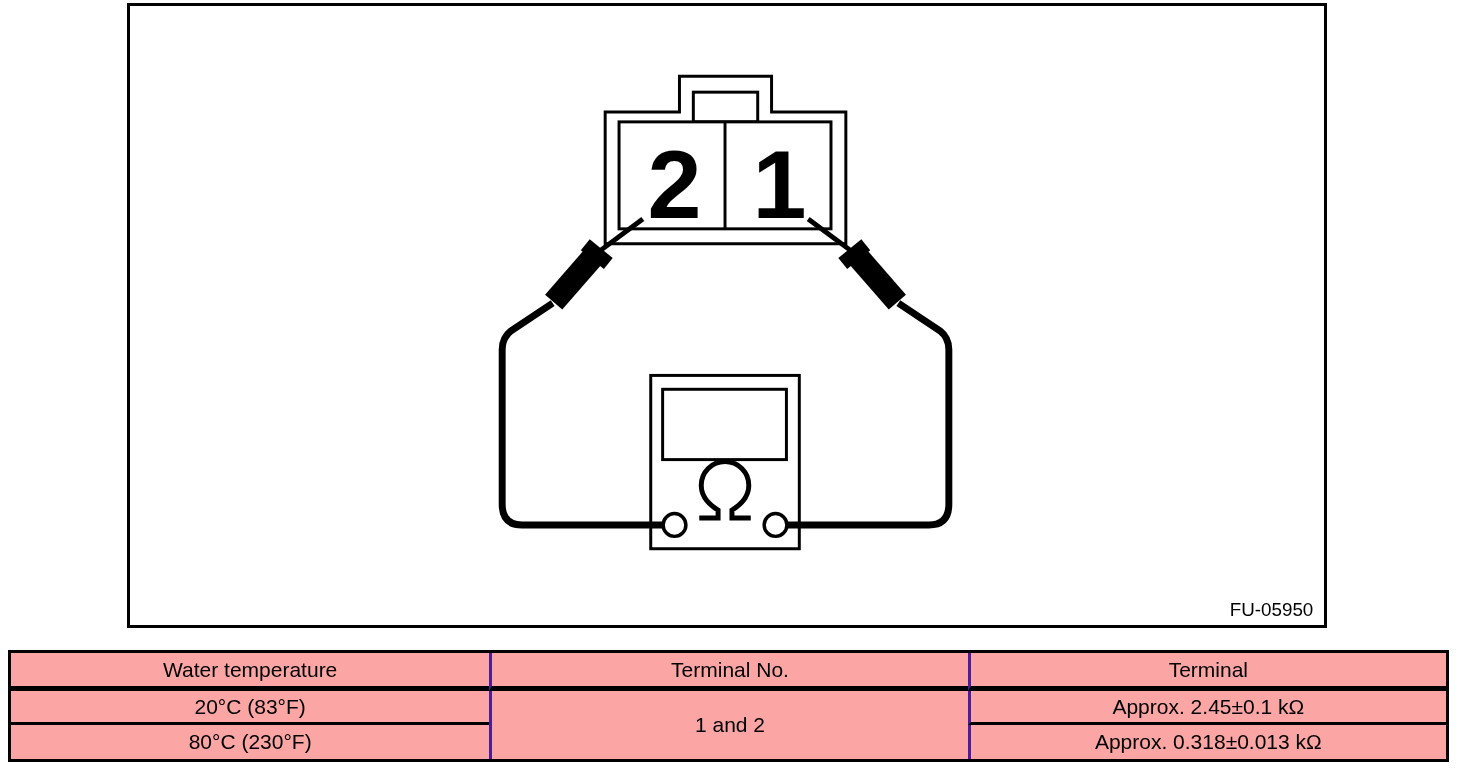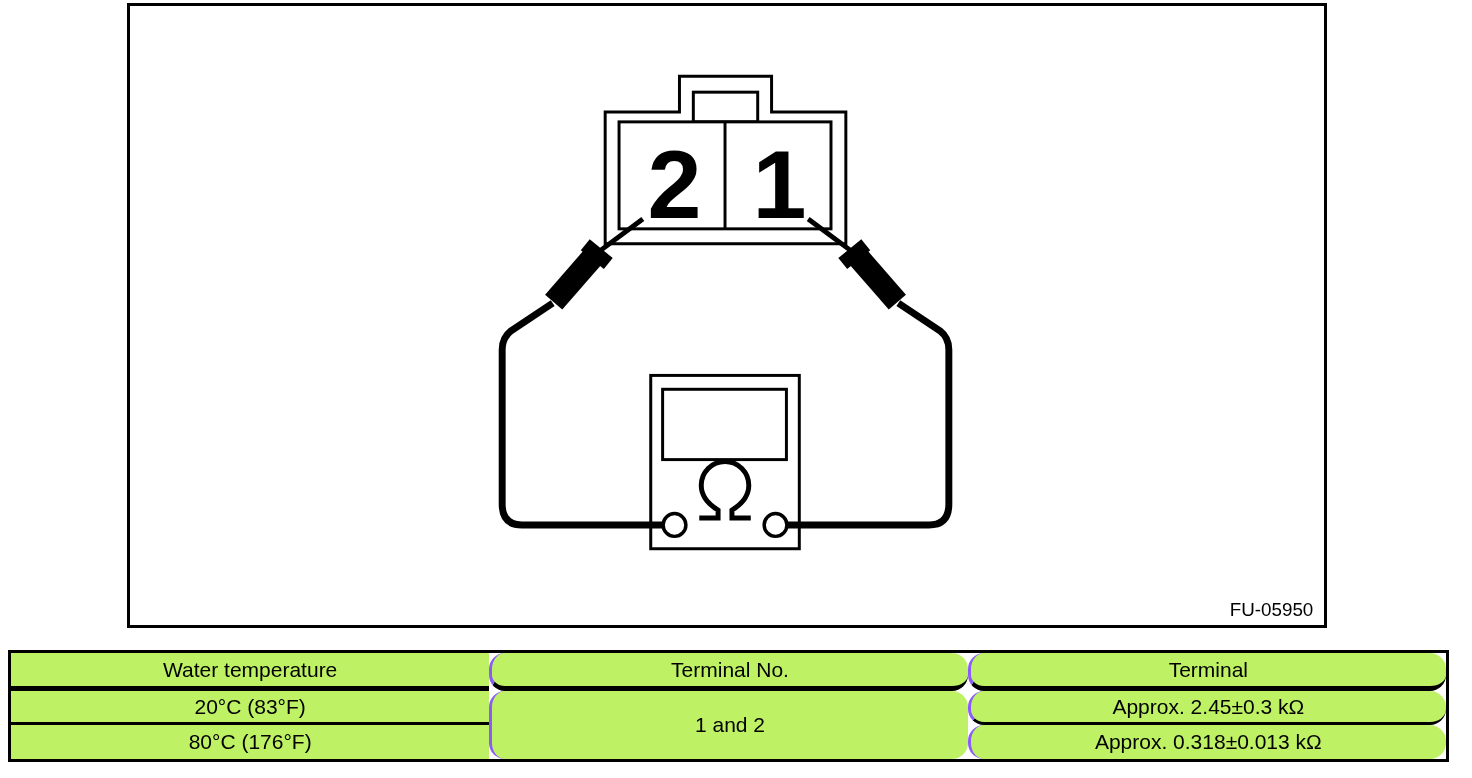--- a/index.html
+++ b/index.html
@@ -44,23 +44,23 @@
     grid-template-rows: 38px 34px 34px;
     background: #fff;
     font-size: 21px;
   }
   .cell {
     box-sizing: border-box;
     display: flex;
     align-items: center;
     justify-content: center;
     white-space: nowrap;
-    background: #bef264;
+    background: #fca5a5;
   }
-  .col2, .col3 { border-left: 3px solid #8b5cf6; border-radius: 16px; }
+  .col2, .col3 { border-left: 3px solid #4c1d95; }
   .hdr  { border-bottom: 5px solid #000; }
   .rowdiv { border-bottom: 3px solid #000; }
   .merge { grid-column: 2; grid-row: 2 / 4; }
 </style>
 </head>
 <body>
 
 <div class="stage">
 
   <div class="figure-frame">
@@ -95,19 +95,19 @@
     </svg>
   </div>
 
   <div class="spec-table">
     <div class="cell hdr col1">Water temperature</div>
     <div class="cell hdr col2">Terminal No.</div>
     <div class="cell hdr col3">Terminal</div>
 
     <div class="cell rowdiv col1">20°C (83°F)</div>
     <div class="cell merge col2">1 and 2</div>
-    <div class="cell rowdiv col3">Approx. 2.45±0.3 kΩ</div>
+    <div class="cell rowdiv col3">Approx. 2.45±0.1 kΩ</div>
 
-    <div class="cell col1" style="grid-row:3; grid-column:1;">80°C (176°F)</div>
+    <div class="cell col1" style="grid-row:3; grid-column:1;">80°C (230°F)</div>
     <div class="cell col3" style="grid-row:3; grid-column:3;">Approx. 0.318±0.013 kΩ</div>
   </div>
 
 </div>
 
 </body></html>

